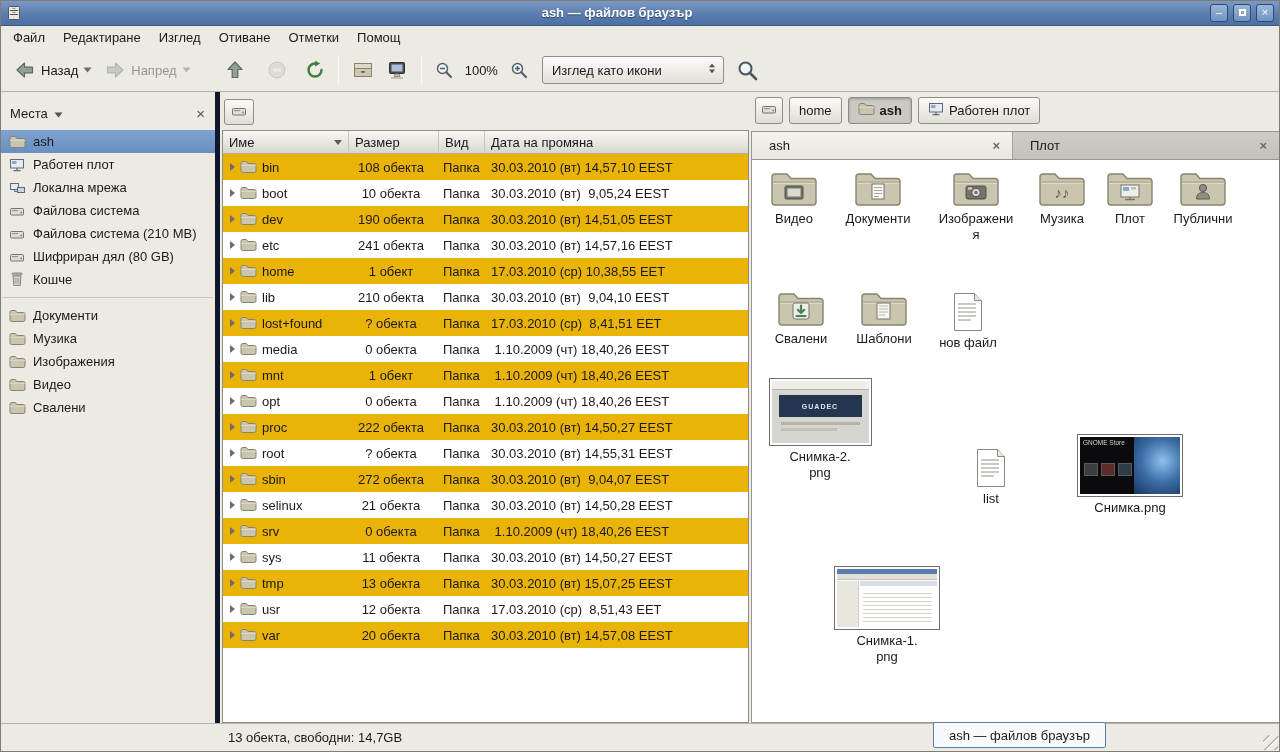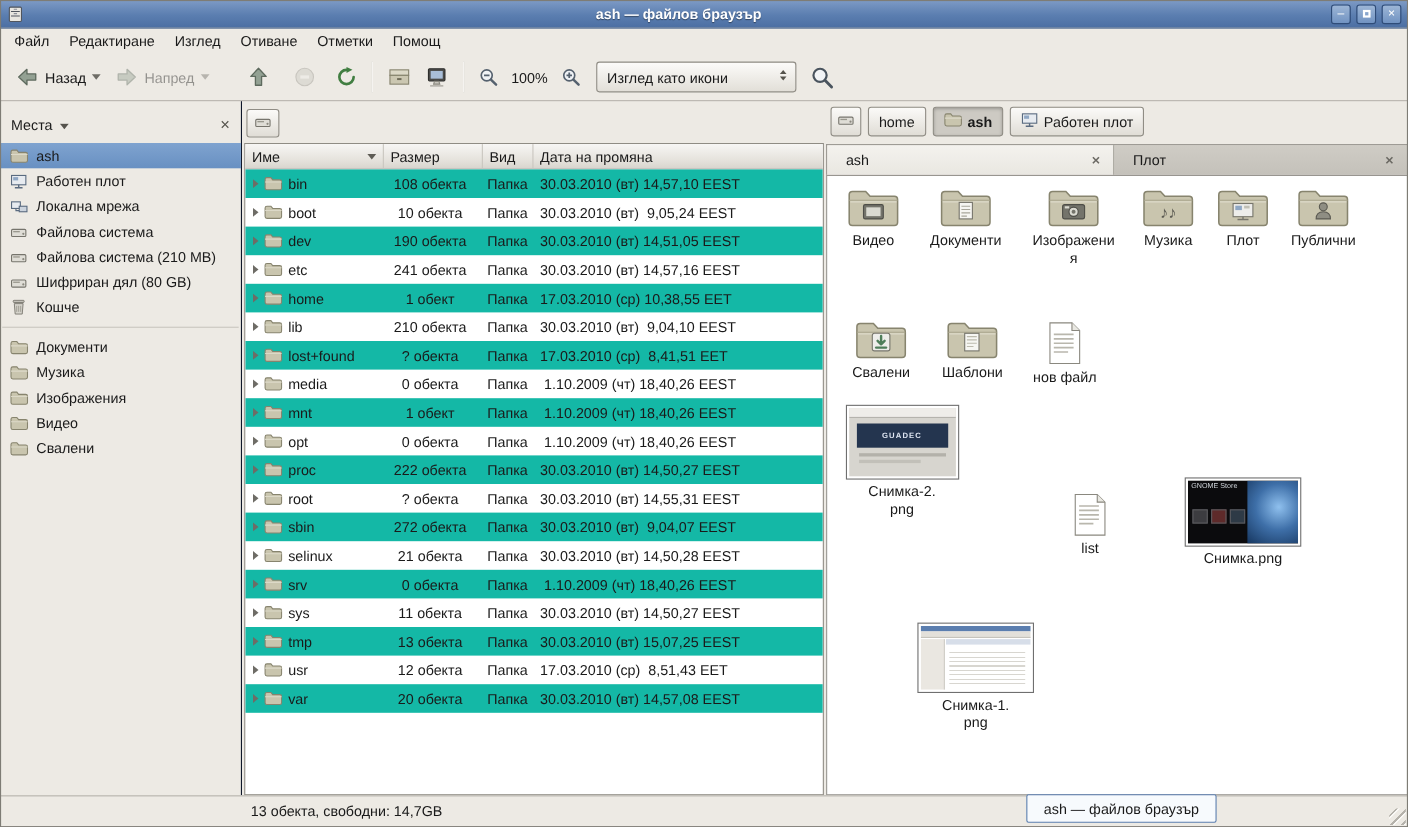--- a/index.html
+++ b/index.html
@@ -52,21 +52,21 @@
     display:flex; align-items:center; height:28px; width:182px;
     margin-left:8px; padding:0 7px 0 9px;
     background:linear-gradient(#FCFBF9,#E2DFD8); border:1px solid #908D85; border-radius:3px;
   }
   .combo .vlabel { flex:1; }
   .searchbtn { margin-left:10px; padding:3px; }
 
   
   .sidebar {
     position:absolute; left:0; top:92px; width:220px; height:631px;
-    border-right:1px solid #0f172a; padding-top:8px;
+    border-right:5px solid #0f172a; padding-top:8px;
   }
   .side-header { height:26px; display:flex; align-items:center; padding:0 10px; gap:6px; }
   .side-close { margin-left:auto; color:#55534C; font-size:15px; line-height:1; }
   .side-list { margin-top:4px; }
   .side-row { height:23px; display:flex; align-items:center; gap:7px; padding-left:8px; }
   .side-row.sel { background:linear-gradient(#7FA3CF,#6890C2); }
   .side-ic { width:18px; display:flex; justify-content:center; }
   .side-sep { height:1px; background:#C9C6BF; margin:6px 2px; }
 
   
@@ -81,21 +81,21 @@
     background:#fff; border:1px solid #8F8C84; overflow:hidden;
   }
   .lheader { display:flex; height:23px; background:linear-gradient(#F7F6F4,#E4E1DB 70%,#D8D5CE); border-bottom:1px solid #B5B2AB; }
   .hcell { display:flex; align-items:center; padding:0 6px; border-right:1px solid #C9C6BF; }
   .h-name { width:126px; }
   .h-size { width:90px; }
   .h-type { width:46px; }
   .h-date { flex:1; border-right:none; }
   .sortarrow { margin-left:auto; width:0; height:0; border-top:5px solid #5E5C55; border-left:4px solid transparent; border-right:4px solid transparent; }
   .lrow { display:flex; height:26px; align-items:center; }
-  .lrow.alt { background:#14b8a6; }
+  .lrow.alt { background:#eab308; }
   .c-name { width:126px; display:flex; align-items:center; gap:5px; padding-left:4px; overflow:hidden; }
   .expander { width:0; height:0; border-left:5px solid #6E6C66; border-top:4px solid transparent; border-bottom:4px solid transparent; margin-left:3px; }
   .mini-ic { display:flex; }
   .c-size { width:90px; text-align:center; padding-right:6px; }
   .c-type { width:46px; padding-left:4px; }
   .c-date { flex:1; padding-left:6px; white-space:pre; }
 
   
   .path-row { position:absolute; left:755px; top:97px; display:flex; gap:6px; align-items:center; }
   .pbtn {
@@ -880,21 +880,21 @@
     <div class="ivitem" style="left: 171px; top: 132px; width: 90px;">
       <div class="ivicon">
         <svg width="32" height="40" viewBox="0 0 32 40">
           <path d="M2.5 1.5 h20 l7 7 v30 h-27 z" fill="#fff" stroke="#8A887F"></path>
           <path d="M22.5 1.5 v7 h7" fill="#E9E8E2" stroke="#8A887F"></path>
           <path d="M6 12h18M6 16h18M6 20h18M6 24h18M6 28h13" stroke="#B9B7AD" stroke-width="1.5"></path>
         </svg>
       </div>
       <div class="ivlabel" style="width: 90px;">нов файл</div>
     </div>
-    <div class="ivitem" style="left: 13px; top: 208px; width: 110px;">
+    <div class="ivitem" style="left: 13px; top: 218px; width: 110px;">
       <div class="ivicon">
         <div class="thumbframe">
           <div class="th g">
             <div class="g-top"></div>
             <div class="g-band">
               <span class="g-txt">GUADEC</span>
             </div>
             <div class="g-l1"></div>
             <div class="g-l2"></div>
           </div>

